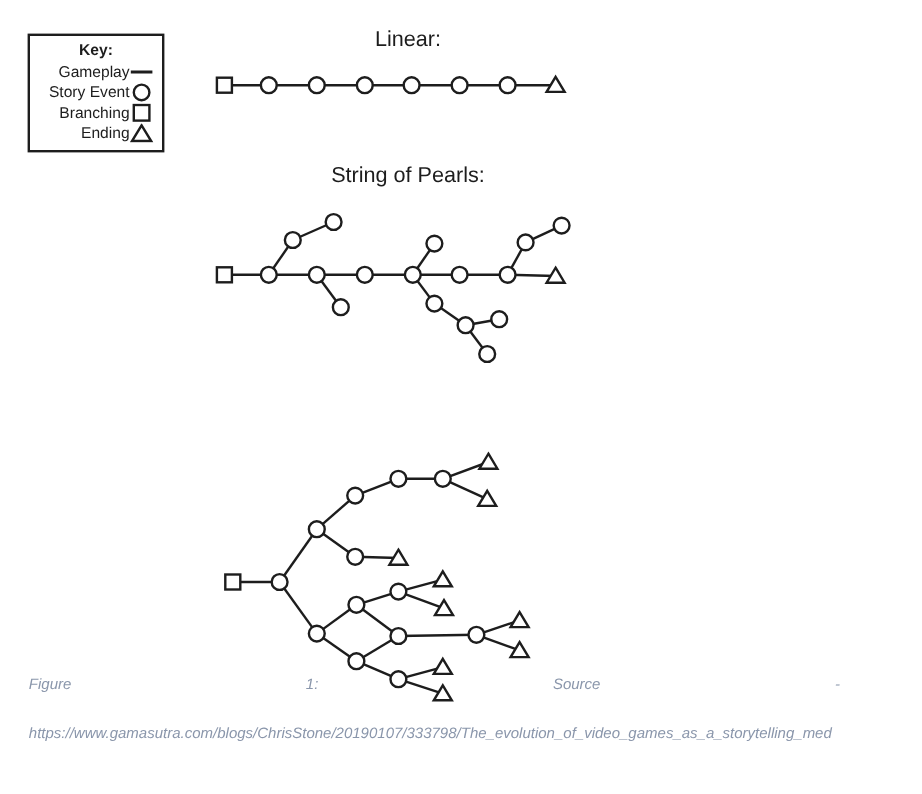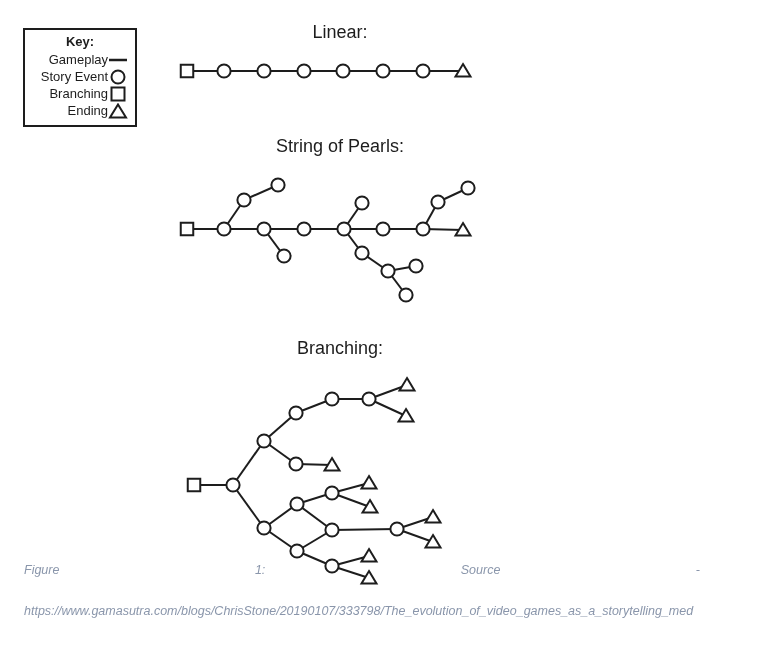--- a/index.html
+++ b/index.html
@@ -97,21 +97,20 @@
       <span>
         <svg width="20" height="16">
             <polygon class="ksym" points="10,1.5 18,14.5 2,14.5" stroke-width="2"></polygon>
           </svg>
       </span>
     </div>
   </div>
 
   <div class="sec-title title-pearls">String of Pearls:</div>
   <div class="sec-title title-linear">Linear:</div>
-  <div class="sec-title title-branching">Branching:</div>
 
   <svg id="diagram-svg" width="768" height="662">
       <g>
         <line x1="187" y1="71" x2="224" y2="71" class="edge"></line>
         <line x1="224" y1="71" x2="264" y2="71" class="edge"></line>
         <line x1="264" y1="71" x2="304" y2="71" class="edge"></line>
         <line x1="304" y1="71" x2="343" y2="71" class="edge"></line>
         <line x1="343" y1="71" x2="383" y2="71" class="edge"></line>
         <line x1="383" y1="71" x2="423" y2="71" class="edge"></line>
         <line x1="423" y1="71" x2="463" y2="71" class="edge"></line>

